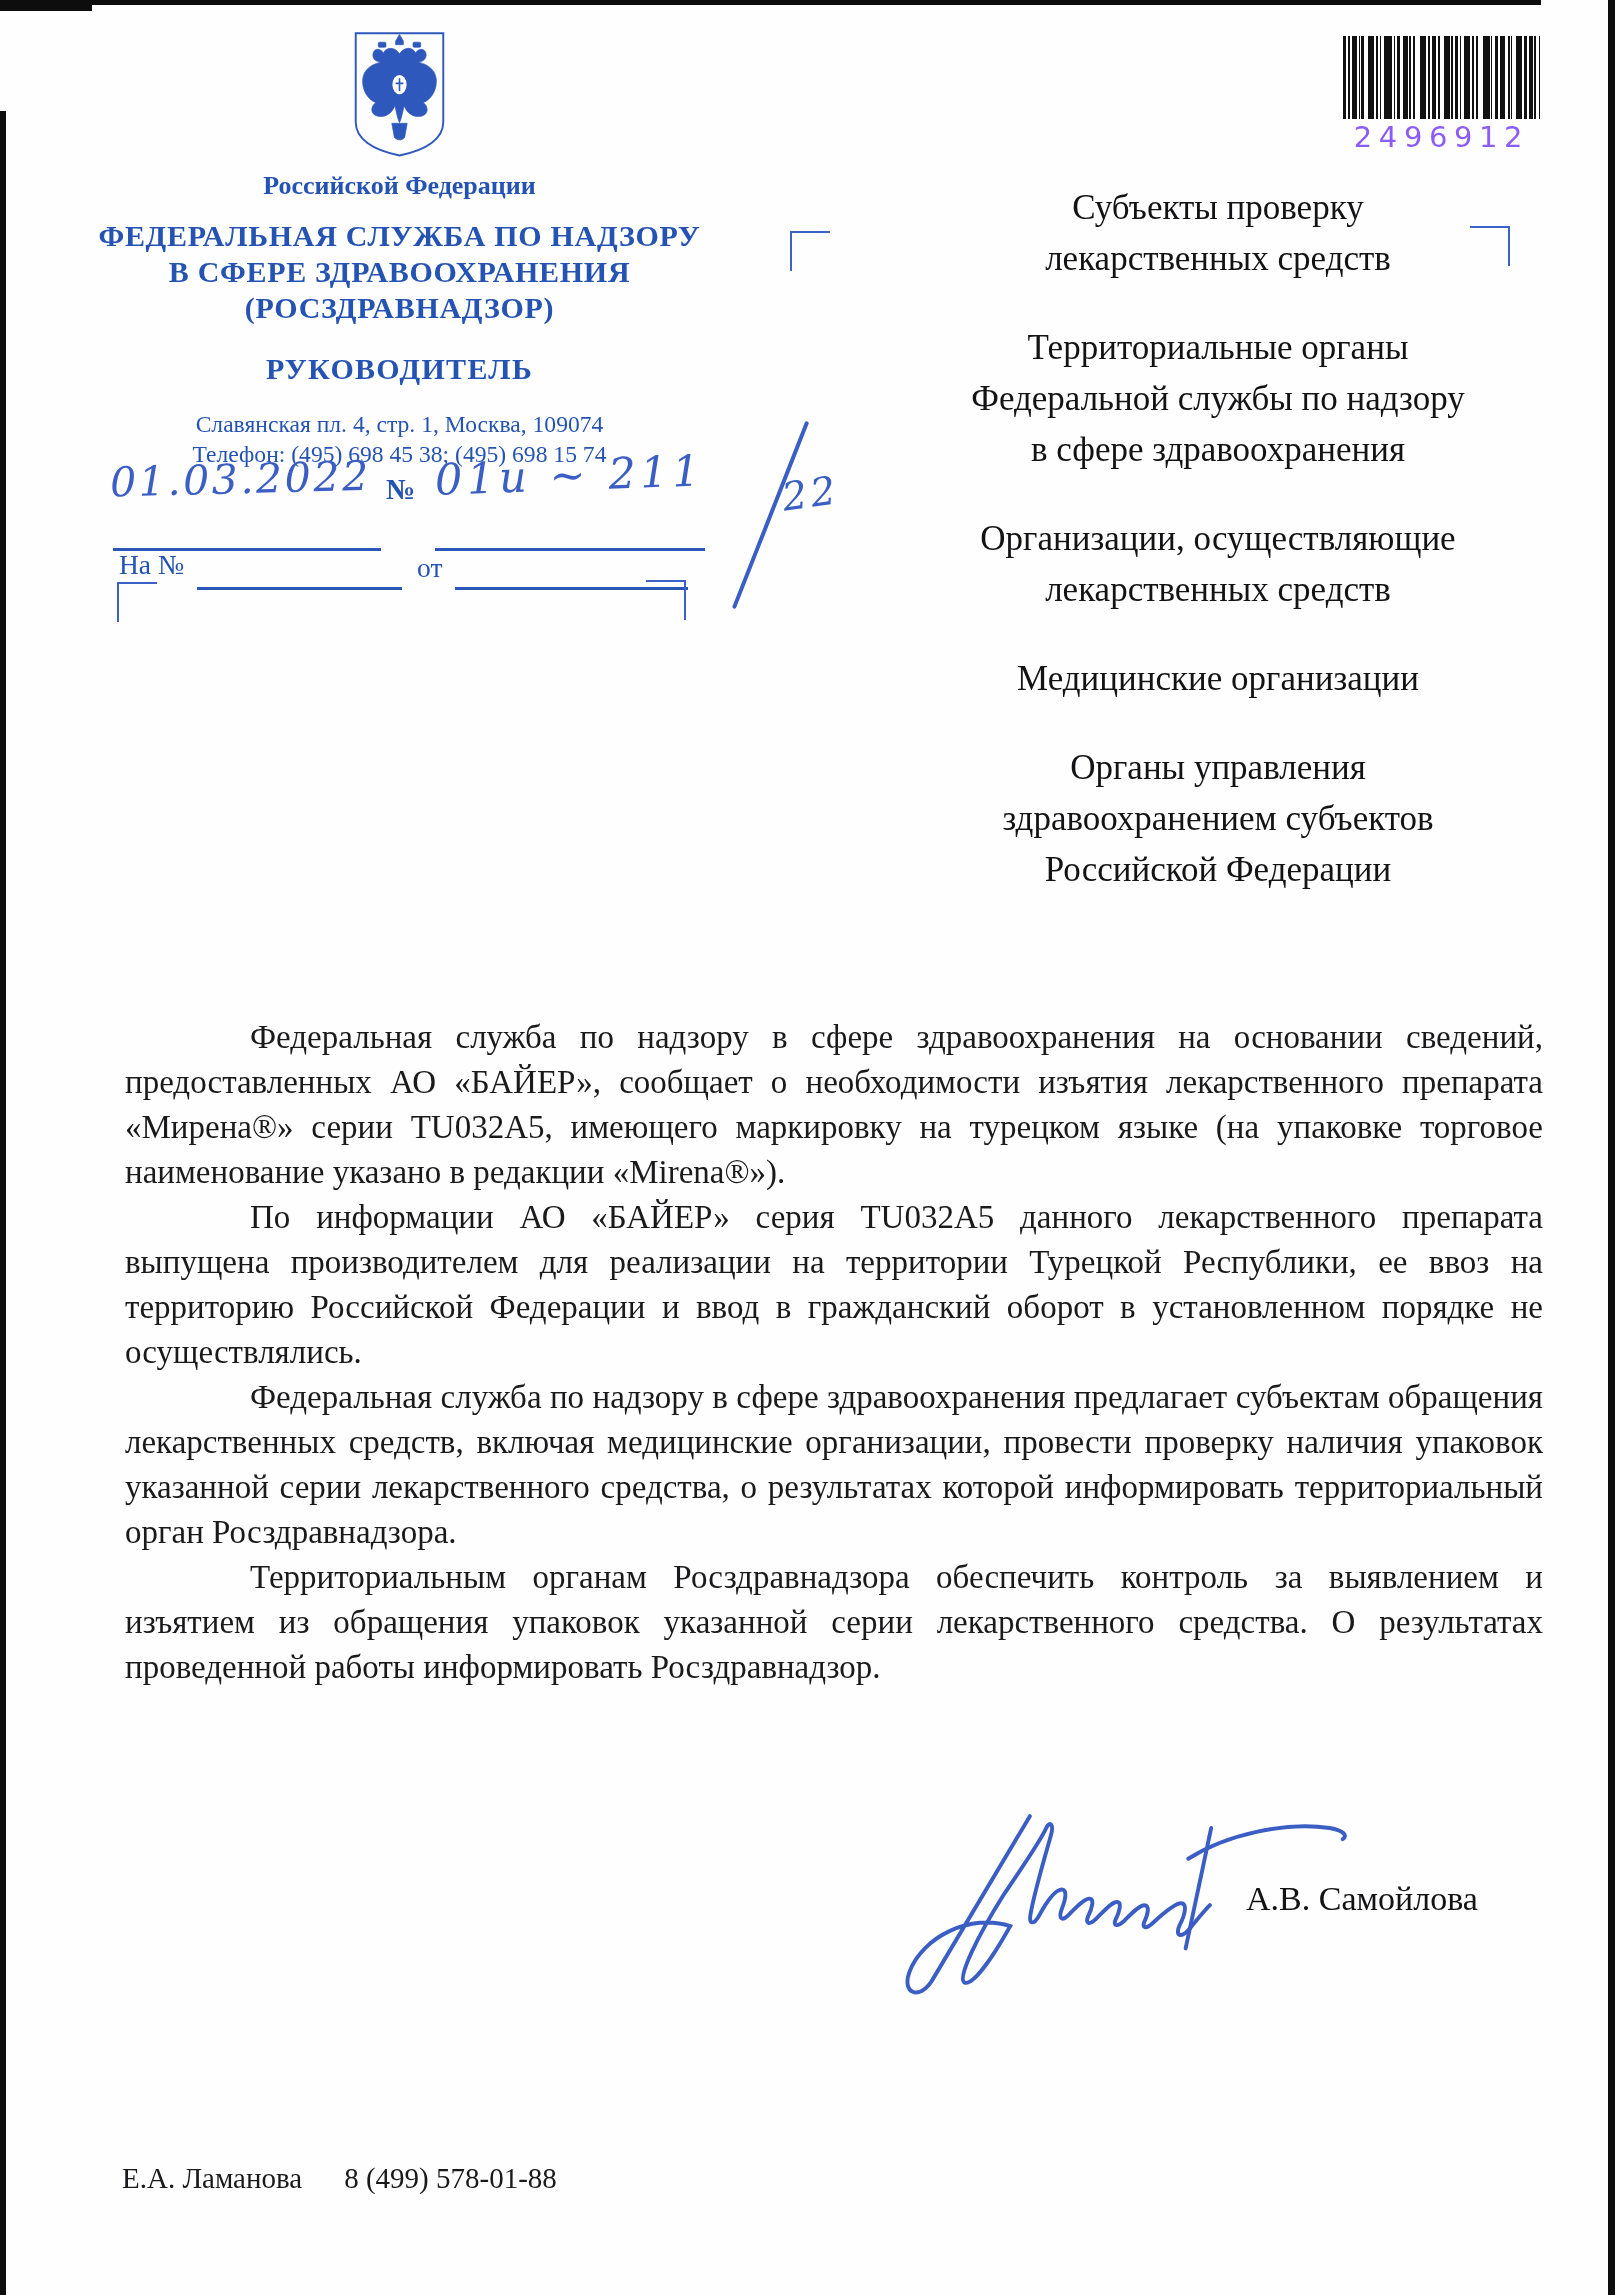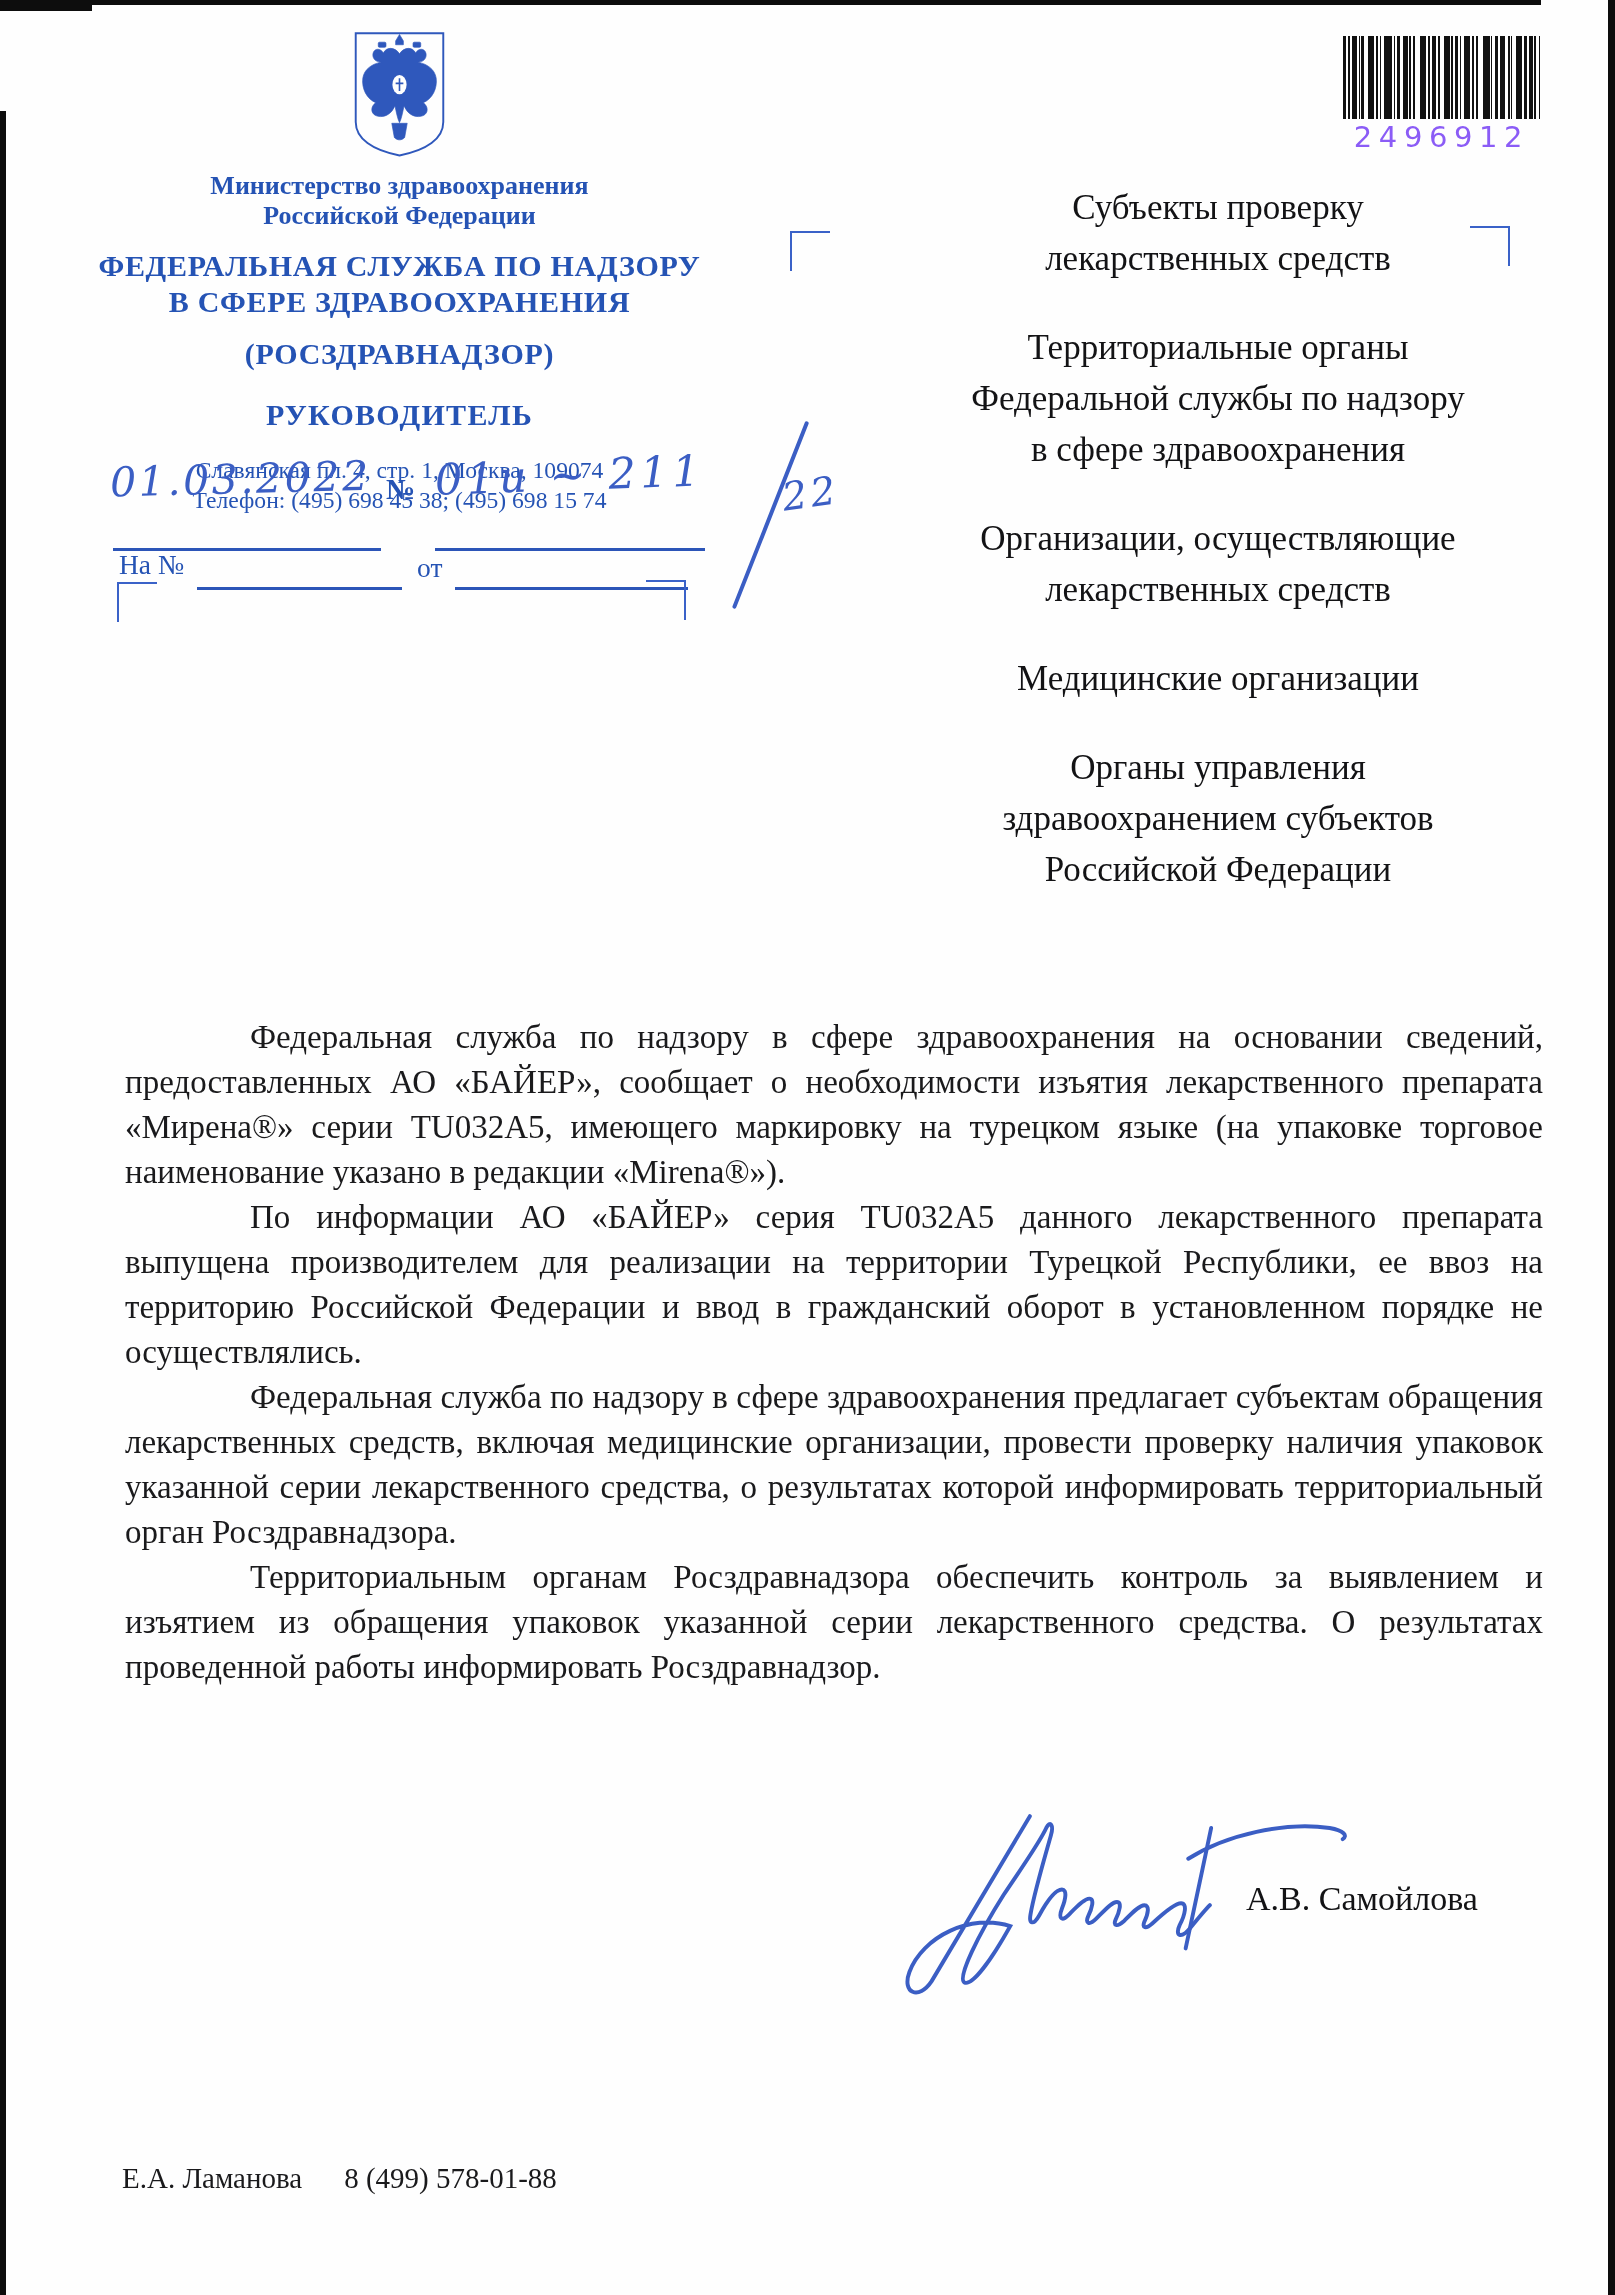--- a/index.html
+++ b/index.html
@@ -90,25 +90,24 @@
       <g fill="#2f58bc" stroke="#2f58bc">
         <path d="M80,40 C73,29 59,29 55,39 C51,31 41,31 39,39 C37,47 43,53 51,53 C37,56 25,64 23,78 C21,94 29,110 43,116 C35,122 35,132 43,136 C53,140 63,136 69,128 L73,121 C75,131 77,141 80,147 C83,141 85,131 87,121 L91,128 C97,136 107,140 117,136 C125,132 125,122 117,116 C131,110 139,94 137,78 C135,64 123,56 109,53 C117,53 123,47 121,39 C119,31 109,31 105,39 C101,29 87,29 80,40 Z"></path>
         <path d="M68,148 L92,148 L88,170 C84,175 76,175 72,170 Z"></path>
         <path d="M74,20 L80,10 L86,20 L86,26 L74,26 Z"></path>
         <rect x="47" y="22" width="12" height="8" rx="2"></rect>
         <rect x="101" y="22" width="12" height="8" rx="2"></rect>
       </g>
       <ellipse cx="80" cy="88" rx="11" ry="15" fill="#fefefe" stroke="none"></ellipse>
       <path d="M80,78 L80,98 M74,86 L86,86" stroke="#2f58bc" stroke-width="2.5" fill="none"></path>
     </svg>
-    <div class="lh-ministry">Министерство здравоохранения</div>
     <div class="lh-ministry">Российской Федерации</div>
     <div class="lh-service">ФЕДЕРАЛЬНАЯ СЛУЖБА ПО НАДЗОРУ</div>
     <div class="lh-service" style="margin-top:0">В СФЕРЕ ЗДРАВООХРАНЕНИЯ</div>
-    <div class="lh-service" style="margin-top:16px">(РОСЗДРАВНАДЗОР)</div>
+    <div class="lh-service" style="margin-top:0">(РОСЗДРАВНАДЗОР)</div>
     <div class="lh-head">РУКОВОДИТЕЛЬ</div>
     <div class="lh-addr">Славянская пл. 4, стр. 1, Москва, 109074</div>
     <div class="lh-phone">Телефон: (495) 698 45 38; (495) 698 15 74</div>
   </div>
 
   <div class="hand hw-date">01.03.2022</div>
   <div class="num-sign">№</div>
   <div class="hand hw-number">01и ~ 211</div>
   <div class="hw-slash"></div>
   <div class="hand hw-suffix">22</div>

